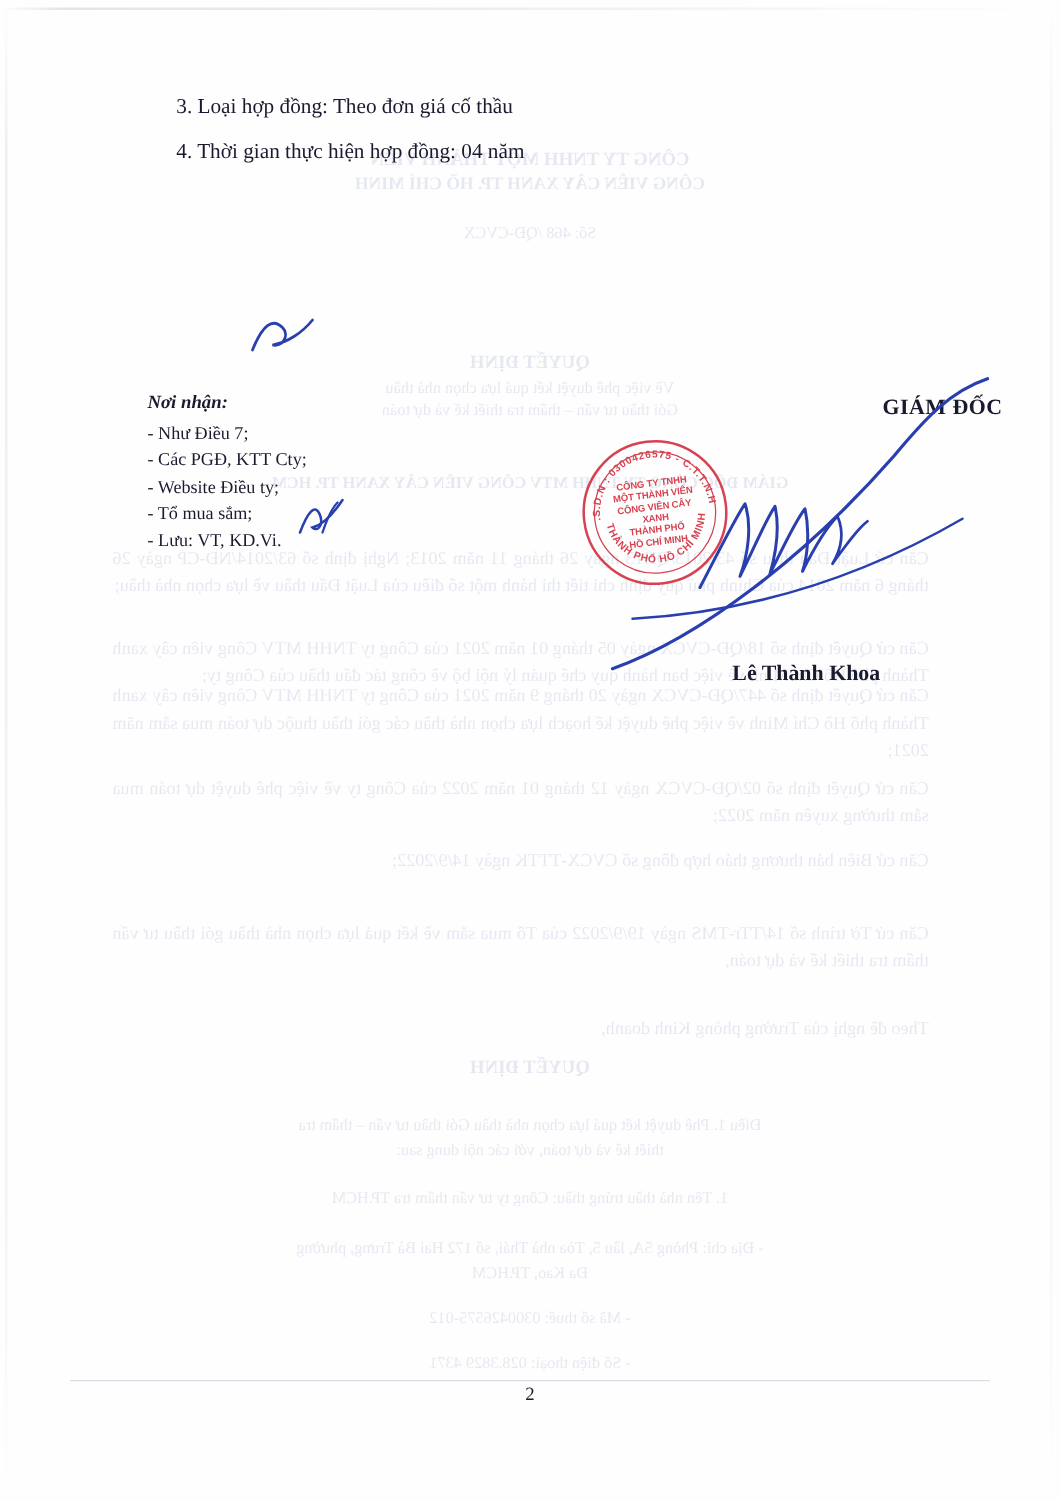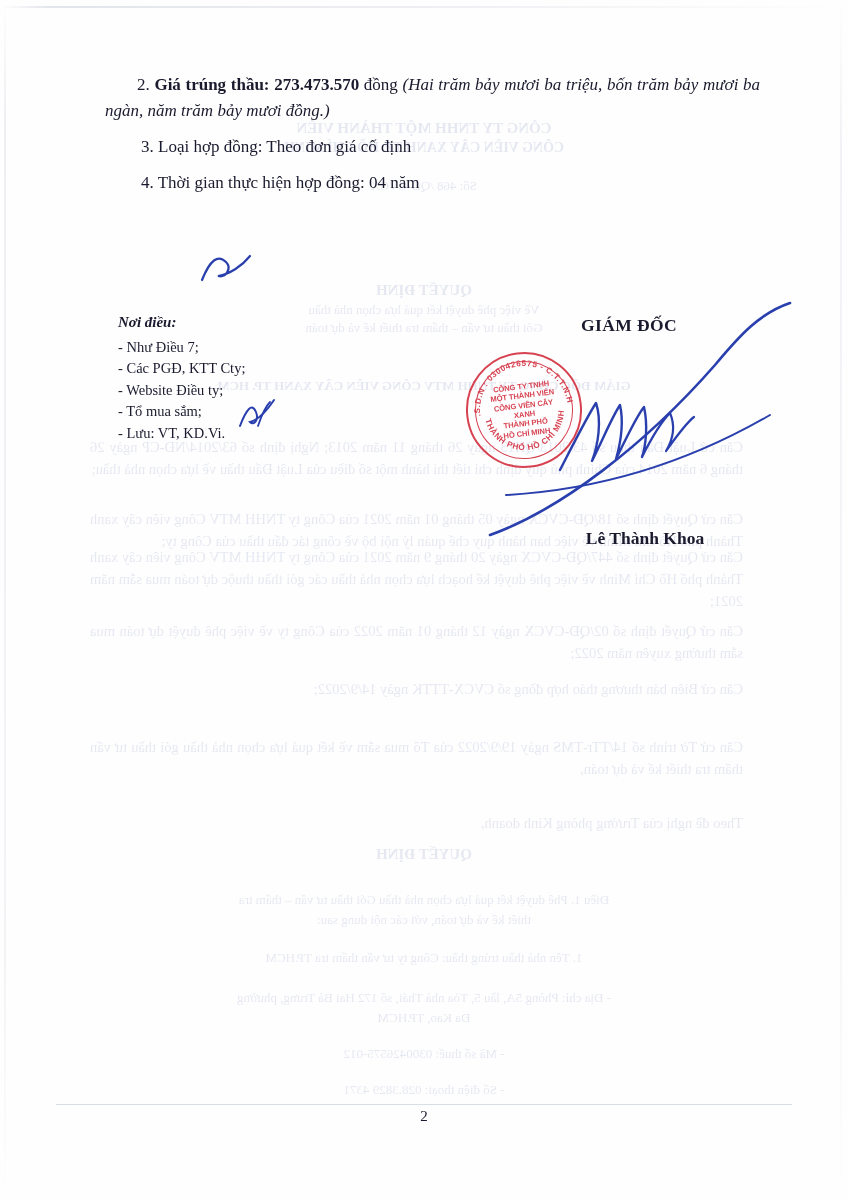--- a/index.html
+++ b/index.html
@@ -106,24 +106,24 @@
     font-weight: bold;
     font-style: italic;
     font-size: 15px;
     margin-bottom: 3px;
   }
   .recipients .r-item { white-space: nowrap; }
 
   
   .sign-block {
     position: absolute;
-    left: 504px;
+    left: 552px;
     top: 315px;
     width: 250px;
-    text-align: center;
+    text-align: right;
   }
   .sign-title {
     font-weight: bold;
     font-size: 17.5px;
     letter-spacing: 0.4px;
   }
   .sign-name {
     position: absolute;
     left: 520px;
     top: 528px;
@@ -259,42 +259,35 @@
     <div class="ghost-para" style="top:508px">Căn cứ Quyết định số 18/QĐ-CVCX ngày 05 tháng 01 năm 2021 của Công ty TNHH MTV Công viên cây xanh Thành phố Hồ Chí Minh về việc ban hành quy chế quản lý nội bộ về công tác đấu thầu của Công ty;</div>
     <div class="ghost-para" style="top:546px">Căn cứ Quyết định số 447/QĐ-CVCX ngày 20 tháng 9 năm 2021 của Công ty TNHH MTV Công viên cây xanh Thành phố Hồ Chí Minh về việc phê duyệt kế hoạch lựa chọn nhà thầu các gói thầu thuộc dự toán mua sắm năm 2021;</div>
     <div class="ghost-para" style="top:620px">Căn cứ Quyết định số 02/QĐ-CVCX ngày 12 tháng 01 năm 2022 của Công ty về việc phê duyệt dự toán mua sắm thường xuyên năm 2022;</div>
     <div class="ghost-para" style="top:678px">Căn cứ Biên bản thương thảo hợp đồng số CVCX-TTTK ngày 14/9/2022;</div>
     <div class="ghost-para" style="top:736px">Căn cứ Tờ trình số 14/TTr-TMS ngày 19/9/2022 của Tổ mua sắm về kết quả lựa chọn nhà thầu gói thầu tư vấn thẩm tra thiết kế và dự toán,</div>
     <div class="ghost-para" style="top:812px">Theo đề nghị của Trưởng phòng Kinh doanh,</div>
   </div>
 
   <div class="content">
 
-    <p class="para indent">
-      <span>2.</span>
-      <span class="b">Giá trúng thầu:</span>
-      <span class="b">273.473.570</span>
-      <span>đồng</span>
-      <span class="i">(Hai trăm bảy mươi ba triệu, bốn trăm bảy mươi ba ngàn, năm trăm bảy mươi đồng.)</span>
-    </p>
 
     <p class="item-line">
       <span>3.</span>
-      <span>Loại hợp đồng: Theo đơn giá cố định</span>
+      <span>Loại hợp đồng: Theo đơn giá cố thầu</span>
     </p>
 
     <p class="item-line">
       <span>4.</span>
       <span>Thời gian thực hiện hợp đồng:  04 năm</span>
     </p>
 
   </div>
 
   <div class="recipients">
-    <div class="title">Nơi điều:</div>
+    <div class="title">Nơi nhận:</div>
     <div class="r-item">- Như Điều 7;</div>
     <div class="r-item">- Các PGĐ, KTT Cty;</div>
     <div class="r-item">- Website Điều ty;</div>
     <div class="r-item">- Tổ mua sắm;</div>
     <div class="r-item">- Lưu: VT, KD.Vi.</div>
   </div>
 
   <div class="sign-block">
     <div class="sign-title">GIÁM ĐỐC</div>
   </div>

